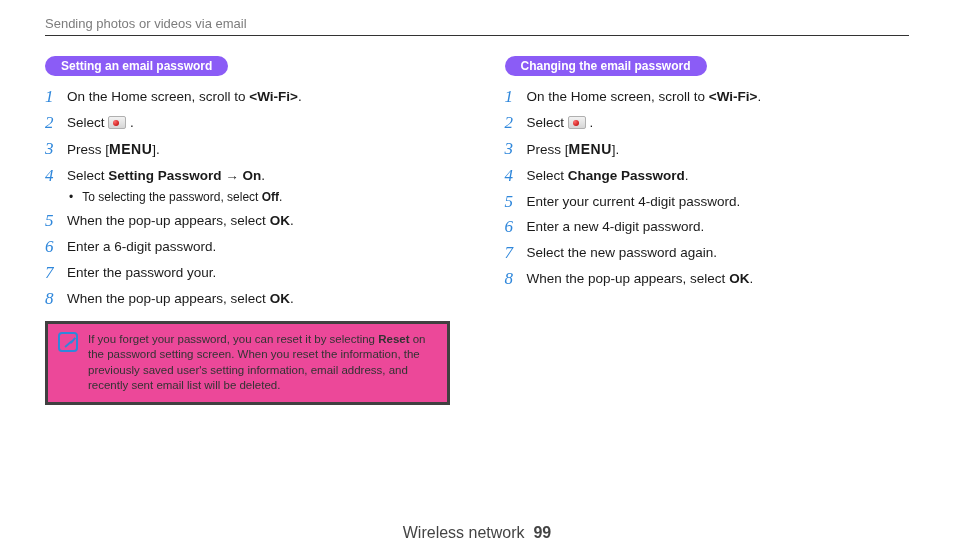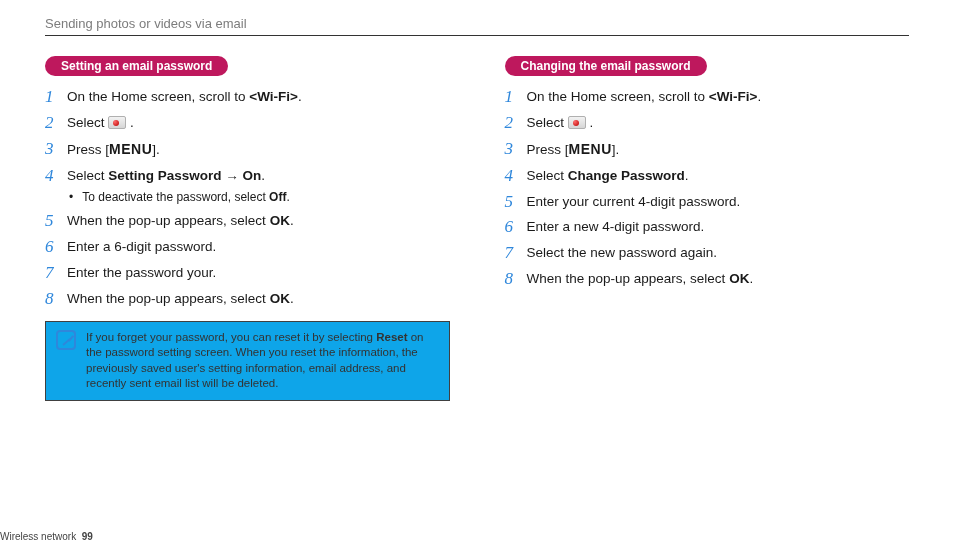--- a/index.html
+++ b/index.html
@@ -27,21 +27,21 @@
   }
   .columns {
     display: flex;
     gap: 55px;
   }
   .col {
     flex: 1;
   }
   .pill {
     display: inline-block;
-    background: #be185d;
+    background: #8b5cf6;
     color: #ffffff;
     font-weight: 600;
     font-size: 12px;
     padding: 3px 16px;
     border-radius: 999px;
     margin-bottom: 12px;
   }
   ol.steps {
     list-style: none;
     padding: 0;
@@ -96,22 +96,22 @@
     position: absolute;
     left: 4px;
     top: 3px;
     width: 6px;
     height: 6px;
     border-radius: 50%;
     background: radial-gradient(circle at 30% 30%, #ff6a6a, #b80000);
   }
   .note-box {
     display: flex;
-    background: #0ea5e9;
-    border: 1px solid #404040;
+    background: #ec4899;
+    border: 3px solid #404040;
     padding: 8px 10px;
     margin-top: 12px;
     font-size: 11.5px;
     line-height: 1.35;
     color: #333;
   }
   .note-icon {
     flex: 0 0 20px;
     width: 20px;
     height: 20px;
@@ -138,21 +138,22 @@
     width: 2px;
     height: 7px;
     background: #2f87db;
     transform: rotate(40deg);
   }
   .footer {
     position: absolute;
     bottom: 15px;
     left: 0;
     right: 0;
-    font-size: 10px;
+    text-align: center;
+    font-size: 16px;
     color: #444;
   }
   .footer .pg { font-weight: 700; }
 </style>
 </head>
 <body>
 
 <div class="page">
   <div class="page-header">Sending photos or videos via email</div>
 
@@ -167,21 +168,21 @@
         <li>
           <span>Select</span>
           <span class="email-icon"></span><span> .</span>
         </li>
         <li>
           <span>Press [</span><span class="menu-word">MENU</span><span>].</span>
         </li>
         <li>
           <span>Select </span><span class="bold">Setting Password → On</span><span>.</span>
           <div class="sub-bullet">
-            <span>To deactivate the password, select </span><span class="bold">Off</span><span>.</span>
+            <span>To selecting the password, select </span><span class="bold">Off</span><span>.</span>
           </div>
         </li>
         <li>
           <span> When the pop-up appears, select </span><span class="bold">OK</span><span>.</span>
         </li>
         <li>Enter a 6-digit password.</li>
         <li>Enter the password your.</li>
         <li>
           <span>When the pop-up appears, select </span><span class="bold">OK</span><span>.</span>
         </li>

